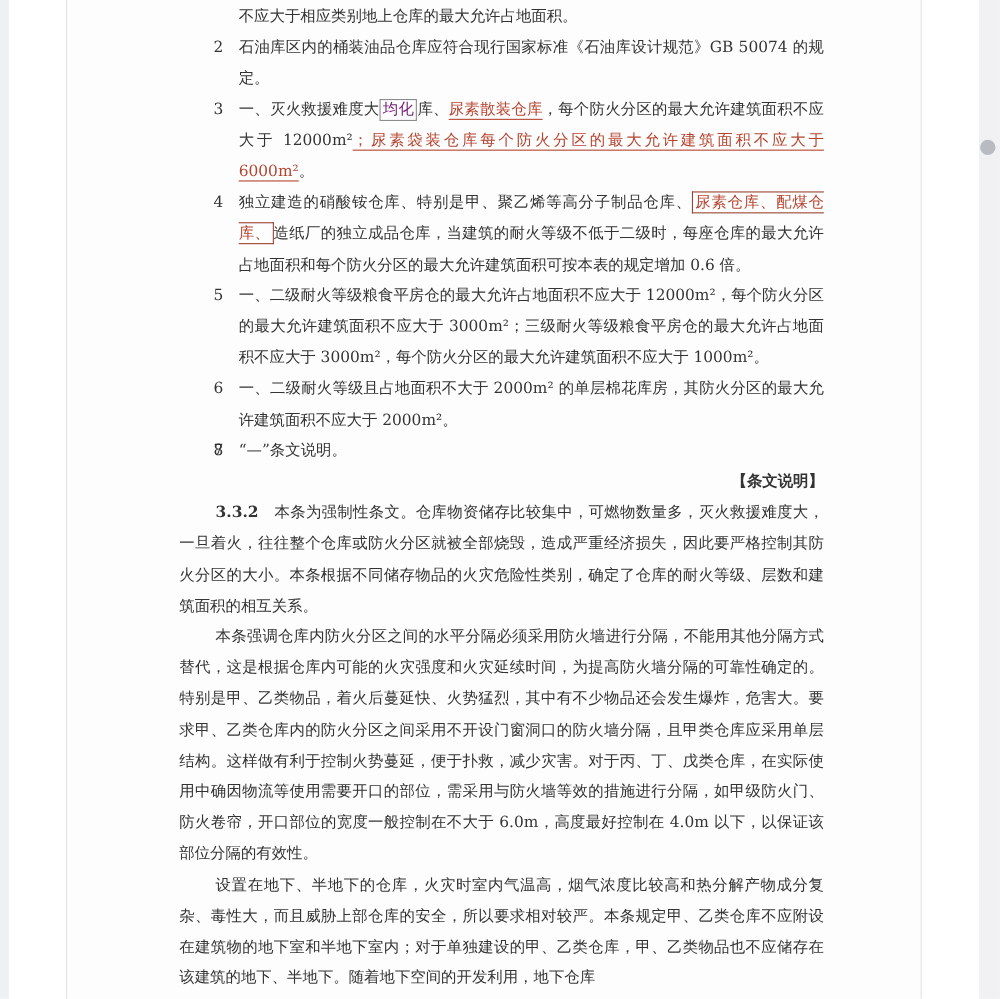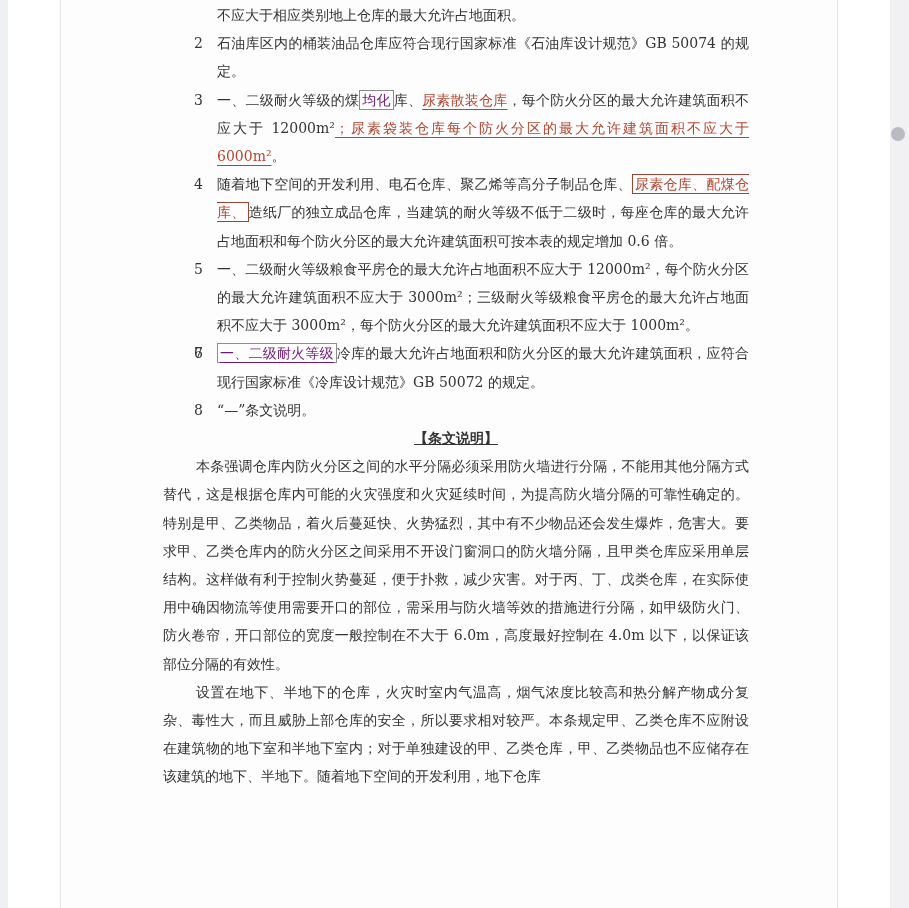--- a/index.html
+++ b/index.html
@@ -30,21 +30,21 @@
     border-right: 1px solid #e3e4e6;
   }
   .content {
     position: absolute; left: 102px; top: 1px; width: 586px;
     font-size: 14px; line-height: 28.2px;
     color: #333333;
     text-align: justify;
   }
   .li { position: relative; padding-left: 54px; }
   .li .num { position: absolute; left: 31px; top: 0; }
-  .section-title { font-weight: bold; text-align: center; text-decoration: underline; }
+  .section-title { font-weight: bold; text-align: right; }
   .para { text-indent: 33px; }
   
   .red { color: #b5442e; margin-top: 28px; }
   .ul { text-decoration: underline; text-decoration-thickness: 1px; text-underline-offset: 4px; }
   .box-gray { color: #701a75; border: 1px solid #8c8c8c; padding: 1px 2px; }
   .box-red  { color: #b5442e; border: 1px solid #9a4433; padding: 1px 2px; }
   .b { font-weight: bold; }
 </style>
 </head>
 <body>
@@ -59,49 +59,50 @@
       <span><span>不应大于相应类别地上仓库的最大允许占地面积。</span></span>
     </div>
 
     <div class="li">
       <span class="num">2</span>
       <span><span>石油库区内的桶装油品仓库应符合现行国家标准《石油库设计规范》GB 50074 的规定。</span></span>
     </div>
 
     <div class="li">
       <span class="num">3</span>
-      <span><span>一、二级耐火等级的煤</span><span class="box-gray">均化</span><span>库、</span><span class="red ul">尿素散装仓库</span><span>，每个防火分区的最大允许建筑面积不应大于 12000m²</span><span class="red ul">；尿素袋装仓库每个防火分区的最大允许建筑面积不应大于 6000m²</span><span>。</span></span>
+      <span><span>一、灭火救援难度大</span><span class="box-gray">均化</span><span>库、</span><span class="red ul">尿素散装仓库</span><span>，每个防火分区的最大允许建筑面积不应大于 12000m²</span><span class="red ul">；尿素袋装仓库每个防火分区的最大允许建筑面积不应大于 6000m²</span><span>。</span></span>
     </div>
 
     <div class="li">
       <span class="num">4</span>
-      <span><span>随着地下空间的开发利用、电石仓库、聚乙烯等高分子制品仓库、</span><span class="box-red">尿素仓库、配煤仓库、</span><span>造纸厂的独立成品仓库，当建筑的耐火等级不低于二级时，每座仓库的最大允许占地面积和每个防火分区的最大允许建筑面积可按本表的规定增加 0.6 倍。</span></span>
+      <span><span>独立建造的硝酸铵仓库、特别是甲、聚乙烯等高分子制品仓库、</span><span class="box-red">尿素仓库、配煤仓库、</span><span>造纸厂的独立成品仓库，当建筑的耐火等级不低于二级时，每座仓库的最大允许占地面积和每个防火分区的最大允许建筑面积可按本表的规定增加 0.6 倍。</span></span>
     </div>
 
     <div class="li">
       <span class="num">5</span>
       <span><span>一、二级耐火等级粮食平房仓的最大允许占地面积不应大于 12000m²，每个防火分区的最大允许建筑面积不应大于 3000m²；三级耐火等级粮食平房仓的最大允许占地面积不应大于 3000m²，每个防火分区的最大允许建筑面积不应大于 1000m²。</span></span>
     </div>
 
     <div class="li">
       <span class="num">6</span>
+      <span><span>一、二级耐火等级且占地面积不大于 2000m² 的单层棉花库房，其防火分区的最大允许建筑面积不应大于 2000m²。</span></span>
     </div>
 
     <div class="li">
       <span class="num">7</span>
-      <span><span class="box-gray ul">一、二级耐火等级</span><span>冷库的最大允许占地面积和防火分区的最大允许建筑面积，应符合现行国家标准《冷库设计规范》GB 50072 的规定。</span></span>
     </div>
 
     <div class="li">
       <span class="num">8</span>
       <span><span>“—”条文说明。</span></span>
     </div>
 
     <div class="section-title">【条文说明】</div>
 
+    <p class="para"><span class="b">3.3.2</span><span>　本条为强制性条文。仓库物资储存比较集中，可燃物数量多，灭火救援难度大，一旦着火，往往整个仓库或防火分区就被全部烧毁，造成严重经济损失，因此要严格控制其防火分区的大小。本条根据不同储存物品的火灾危险性类别，确定了仓库的耐火等级、层数和建筑面积的相互关系。</span></p>
     <p class="para"><span>本条强调仓库内防火分区之间的水平分隔必须采用防火墙进行分隔，不能用其他分隔方式替代，这是根据仓库内可能的火灾强度和火灾延续时间，为提高防火墙分隔的可靠性确定的。特别是甲、乙类物品，着火后蔓延快、火势猛烈，其中有不少物品还会发生爆炸，危害大。要求甲、乙类仓库内的防火分区之间采用不开设门窗洞口的防火墙分隔，且甲类仓库应采用单层结构。这样做有利于控制火势蔓延，便于扑救，减少灾害。对于丙、丁、戊类仓库，在实际使用中确因物流等使用需要开口的部位，需采用与防火墙等效的措施进行分隔，如甲级防火门、防火卷帘，开口部位的宽度一般控制在不大于 6.0m，高度最好控制在 4.0m 以下，以保证该部位分隔的有效性。</span></p>
     <p class="para"><span>设置在地下、半地下的仓库，火灾时室内气温高，烟气浓度比较高和热分解产物成分复杂、毒性大，而且威胁上部仓库的安全，所以要求相对较严。本条规定甲、乙类仓库不应附设在建筑物的地下室和半地下室内；对于单独建设的甲、乙类仓库，甲、乙类物品也不应储存在该建筑的地下、半地下。随着地下空间的开发利用，地下仓库</span></p>
 
   </div>
 </div>
 
 <div class="strip-right"></div>
 <div class="scroll-dot"></div>
 
 </body></html>

